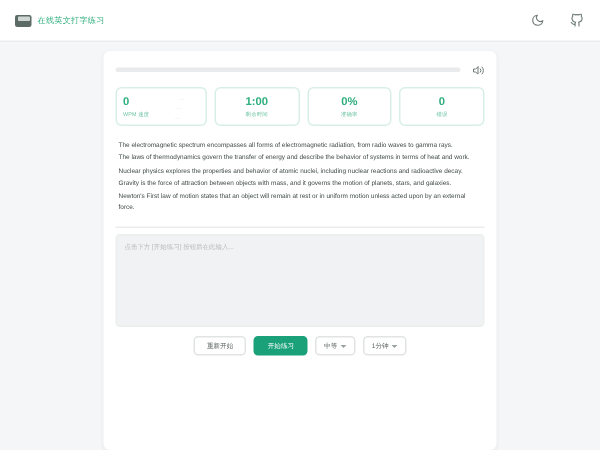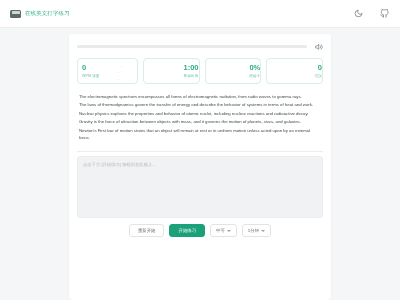--- a/index.html
+++ b/index.html
@@ -134,21 +134,21 @@
     margin-bottom: 8px;
   }
   .stat-card {
     flex: 1;
     border: 1px solid #d8efe5;
     border-radius: 4px;
     background: #ffffff;
     height: 26px;
     display: flex;
     flex-direction: column;
-    align-items: flex-end;
+    align-items: center;
     justify-content: center;
     box-sizing: border-box;
   }
   .stat-card.align-left {
     align-items: flex-start;
     padding-left: 4px;
   }
   .stat-value {
     font-size: 7.5px;
     font-weight: bold;

